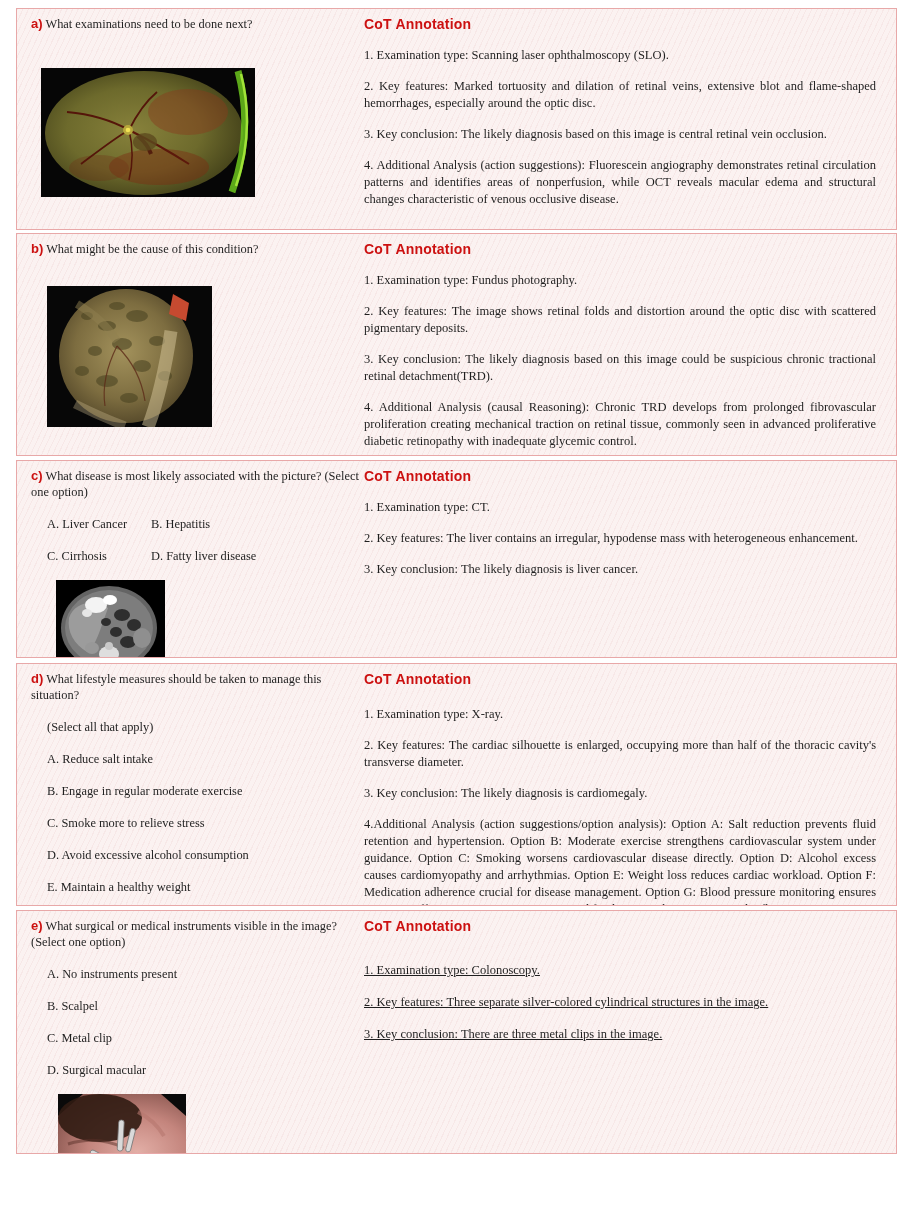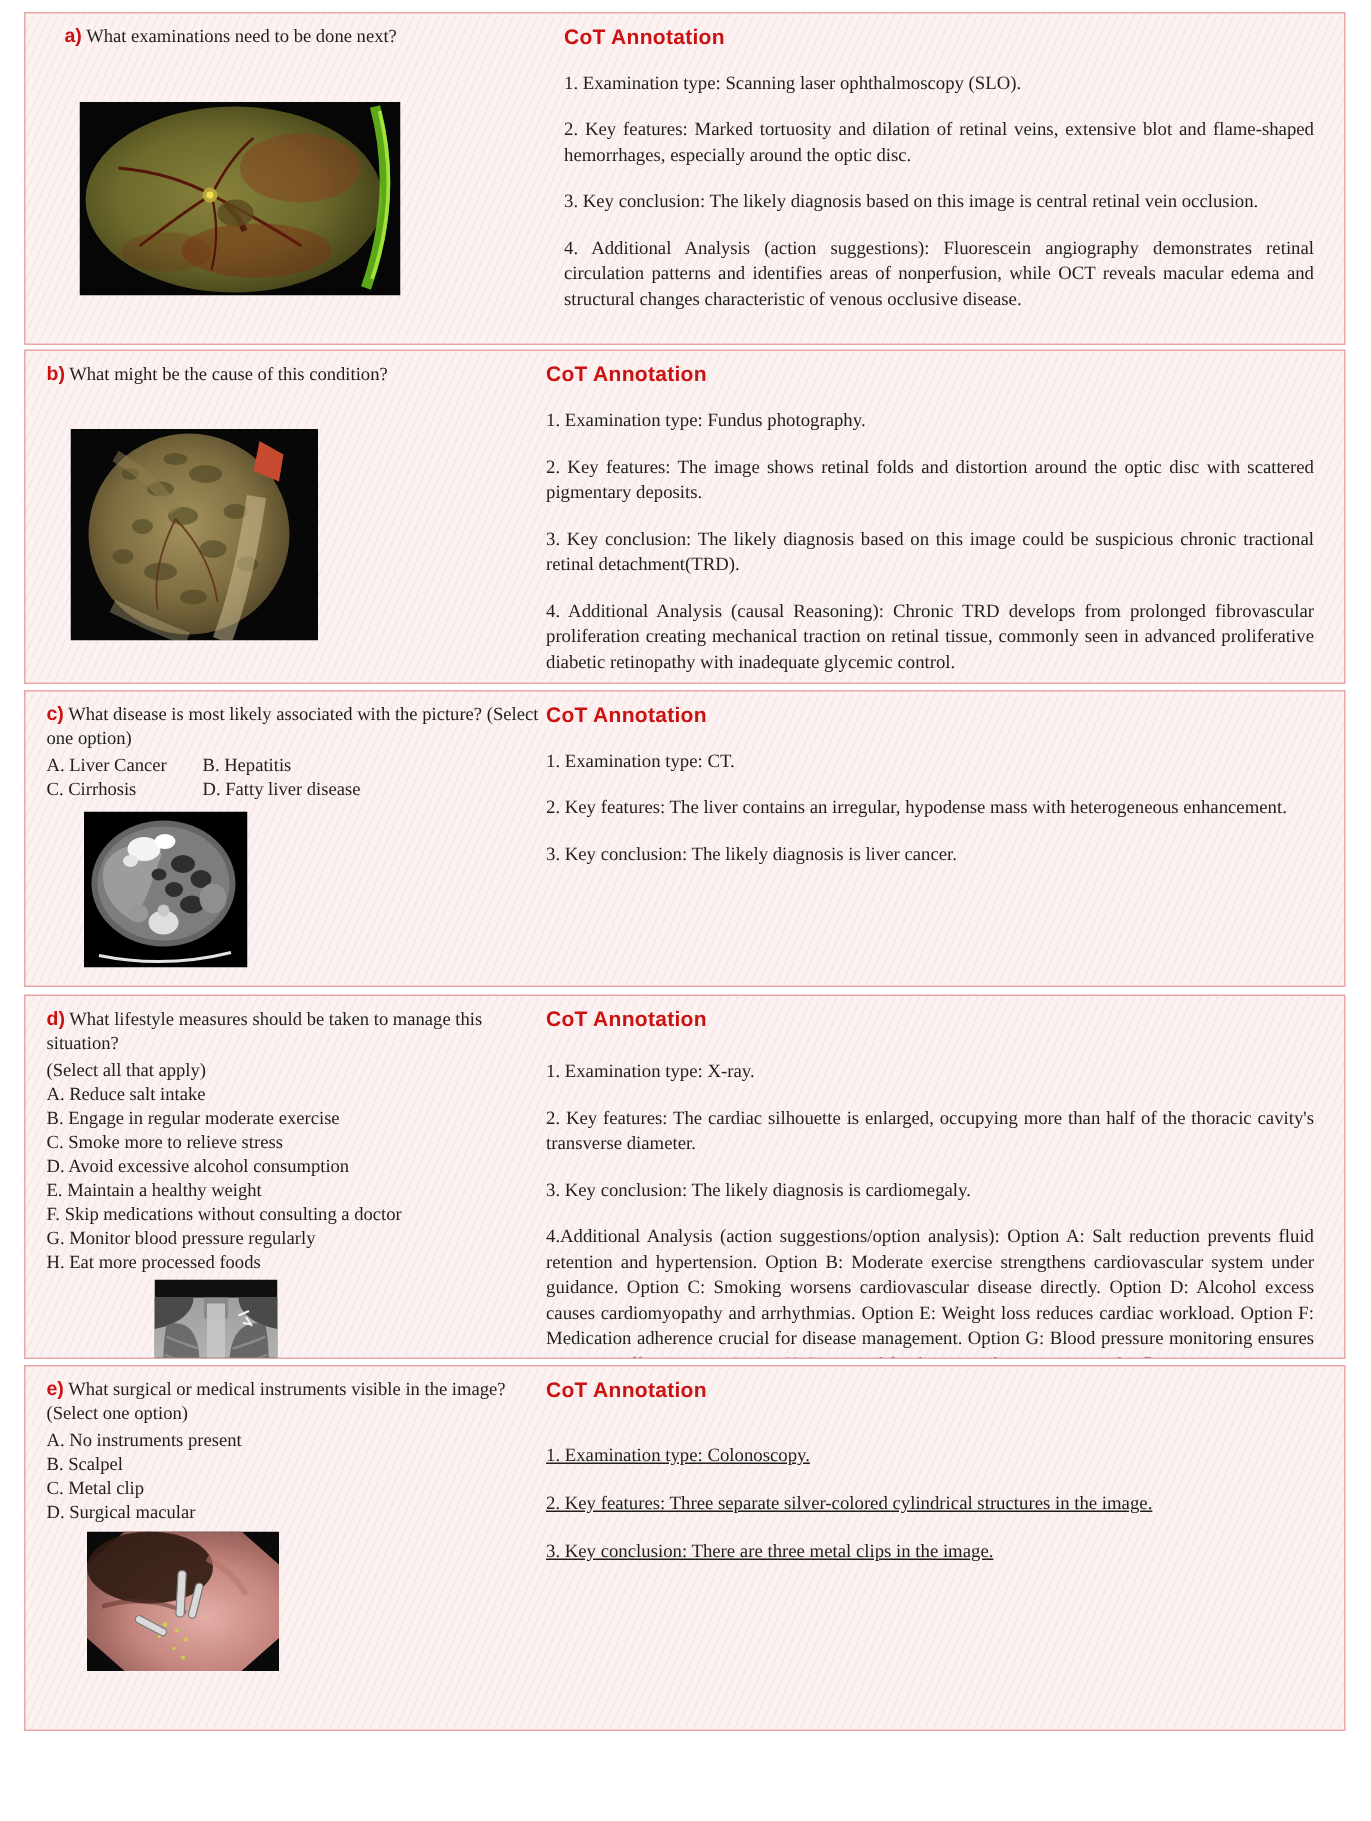--- a/index.html
+++ b/index.html
@@ -10,21 +10,21 @@
   }
   .panel{
     box-sizing:border-box;
     margin:0 17px 0 16px;
     border:1px solid #e8a8a8;
     background-color:#fbf2f1;
     background-image:repeating-linear-gradient(115deg,rgba(233,196,196,0.22) 0 1px,rgba(255,255,255,0) 1px 5px);
     display:flex;
     overflow:hidden;
   }
-  .p-a{margin-top:8px;height:222px;padding-left:12px;}
+  .p-a{margin-top:8px;height:222px;}
   .p-b{margin-top:3px;height:223px;}
   .p-c{margin-top:4px;height:198px;}
   .p-d{margin-top:5px;height:243px;}
   .p-e{margin-top:4px;height:244px;}
   .left-col{
     box-sizing:border-box;
     width:347px;flex:0 0 347px;
     padding:7px 4px 0 14px;
     font-size:12.4px;line-height:16px;
   }
@@ -33,21 +33,21 @@
     flex:1 1 auto;
     padding:7px 20px 0 0;
     font-size:12.5px;line-height:17px;
   }
   .q-label{
     color:#cc1111;font-weight:bold;
     font-family:"Liberation Sans","DejaVu Sans",sans-serif;
     font-size:13px;
   }
   .question{margin:0 0 2px 0;}
-  .opt{margin:0;}
+  .opt{margin:16px;}
   .opt-row .col1{display:inline-block;width:104px;}
   .cot-title{
     font-family:"Liberation Sans","DejaVu Sans",sans-serif;
     font-weight:bold;color:#cc1111;font-size:14px;
     margin:0 0 14px 0;letter-spacing:0.2px;
   }
   .p-d .cot-title{margin-bottom:18px;}
   .p-e .cot-title{margin-bottom:27px;}
   .cot-p{margin:0 0 14px 0;text-align:justify;}
   .p-e .cot-p{margin-bottom:15px;text-decoration:underline;}

